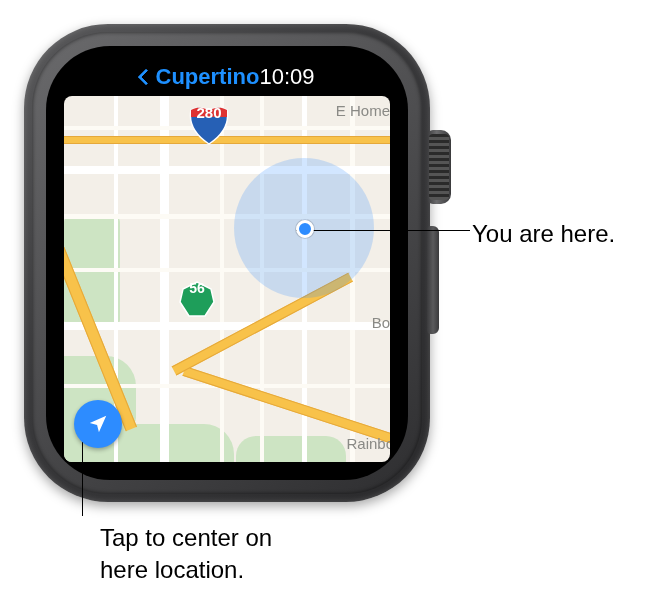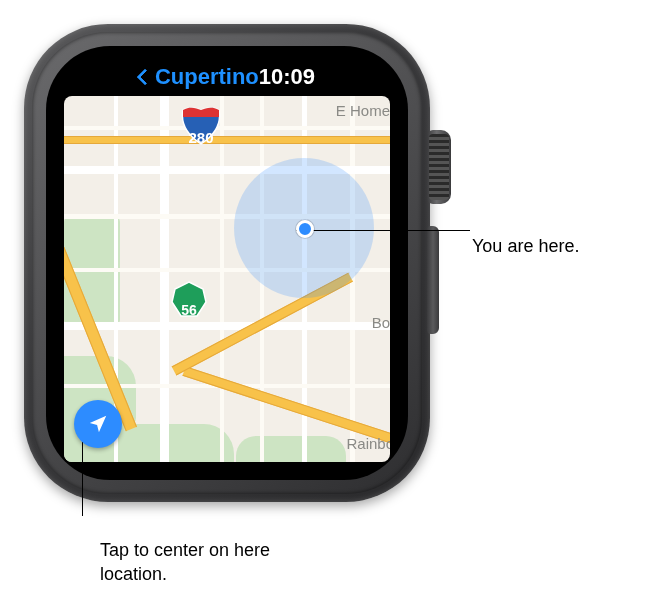--- a/index.html
+++ b/index.html
@@ -97,21 +97,21 @@
     width: 12px;
     height: 12px;
     border-left: 3px solid #1e90ff;
     border-bottom: 3px solid #1e90ff;
     transform: rotate(45deg);
     border-radius: 1px;
   }
   .clock {
     color: #fff;
     font-size: 22px;
-    font-weight: 700;
+    font-weight: 400;
   }
 
   
   .map {
     position: absolute;
     left: 18px;
     right: 18px;
     top: 50px;
     bottom: 18px;
     background: #f3efe8;
@@ -168,25 +168,26 @@
     transform: rotate(-28deg);
     transform-origin: left center;
   }
 
   
   .shield {
     position: absolute;
     width: 42px;
     height: 42px;
     display: flex;
-    align-items: flex-end;
+    align-items: flex-start;
     justify-content: center;
     color: #fff;
     font-weight: 700;
     font-size: 15px;
+    margin-left: 8px;
   }
   .shield.interstate svg, .shield.state svg { position: absolute; inset:0; }
   .shield span { position: relative; z-index: 2; }
   .shield.interstate { left: 116px; top: 8px; }
   .shield.state { left: 106px; top: 184px; width:38px; height:38px; font-size:14px; }
 
   
   .halo {
     position: absolute;
     left: 170px; top: 62px;
@@ -229,24 +230,23 @@
     font-weight: 400;
   }
   .maplabel.ehome { right: 0; top: 6px; }
   .maplabel.bo { right: 0; top: 218px; }
   .maplabel.rainbo { right: -4px; bottom: 10px; }
   .maplabel.cut { overflow: hidden; white-space: nowrap; }
 
   
   .callout {
     position: absolute;
-    font-size: 18px;
+    font-size: 24px;
     line-height: 1.35;
     color: #000;
-    margin-top: 16px;
   }
   .callout.c1 { left: 472px; top: 218px; }
   .callout.c2 { left: 100px; top: 522px; width: 220px; }
 
   .leader {
     position: absolute;
     background: #000;
   }
   .leader.l1h { left: 296px; top: 230px; width: 174px; height: 1px; }
   .leader.l2v { left: 82px; top: 432px; width: 1px; height: 84px; }

